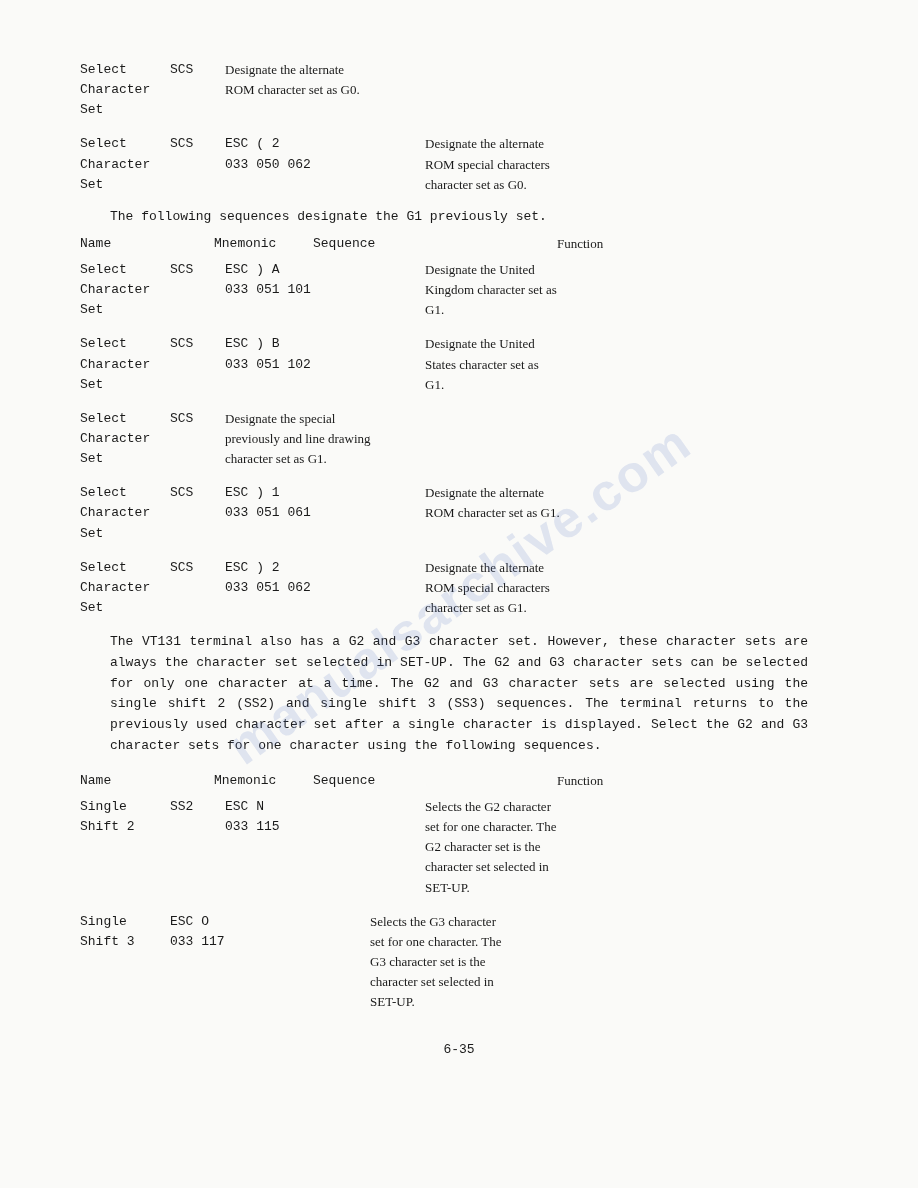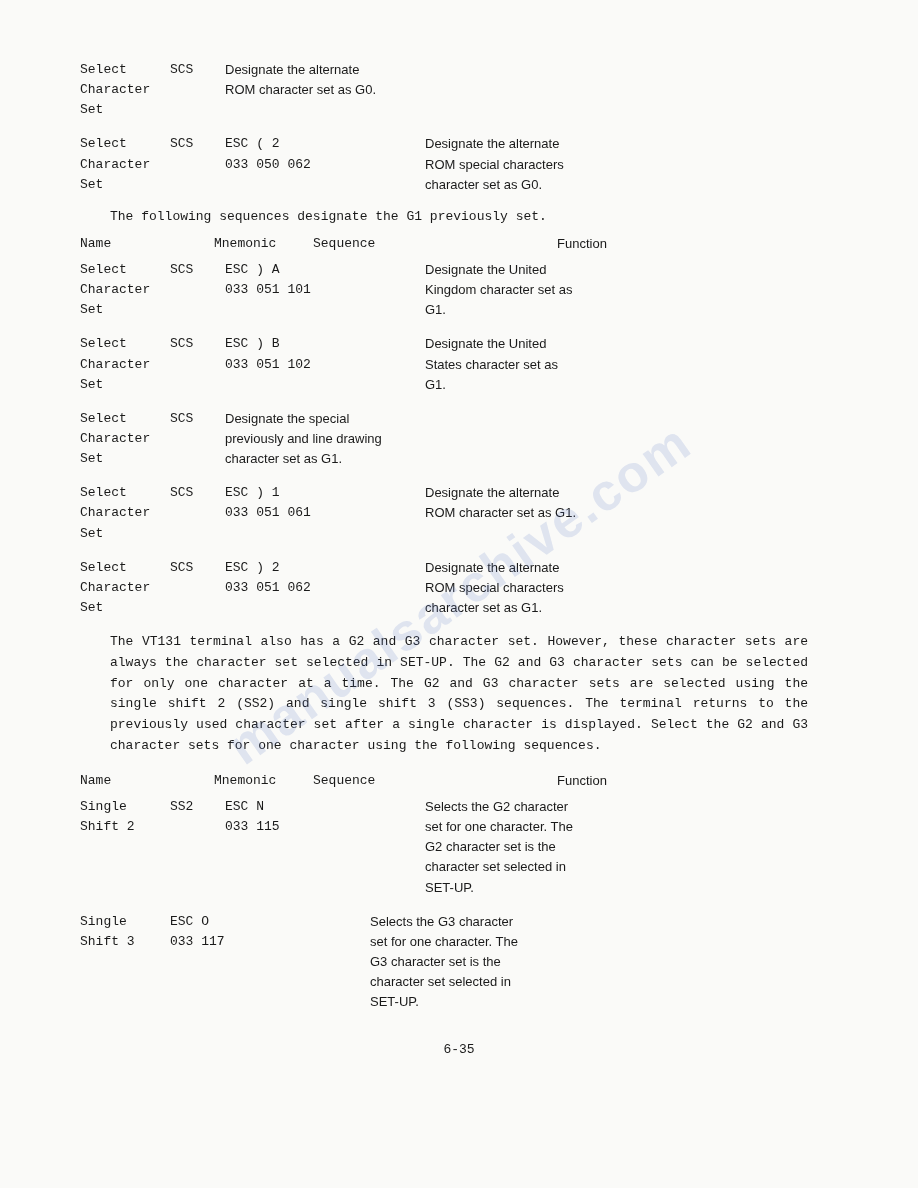--- a/index.html
+++ b/index.html
@@ -79,21 +79,21 @@
       width: 200px;
       min-width: 200px;
       font-family: 'Courier New', Courier, monospace;
       font-size: 13px;
       line-height: 1.55;
       vertical-align: top;
     }
 
     .col-f {
       flex: 1;
-      font-family: Liberation Sans, sans-serif;
+      font-family: Liberation Serif, serif;
       font-size: 13px;
       line-height: 1.55;
       vertical-align: top;
     }
 
     .headers-row {
       display: flex;
       margin-bottom: 6px;
       margin-top: 8px;
       gap: 44px;

